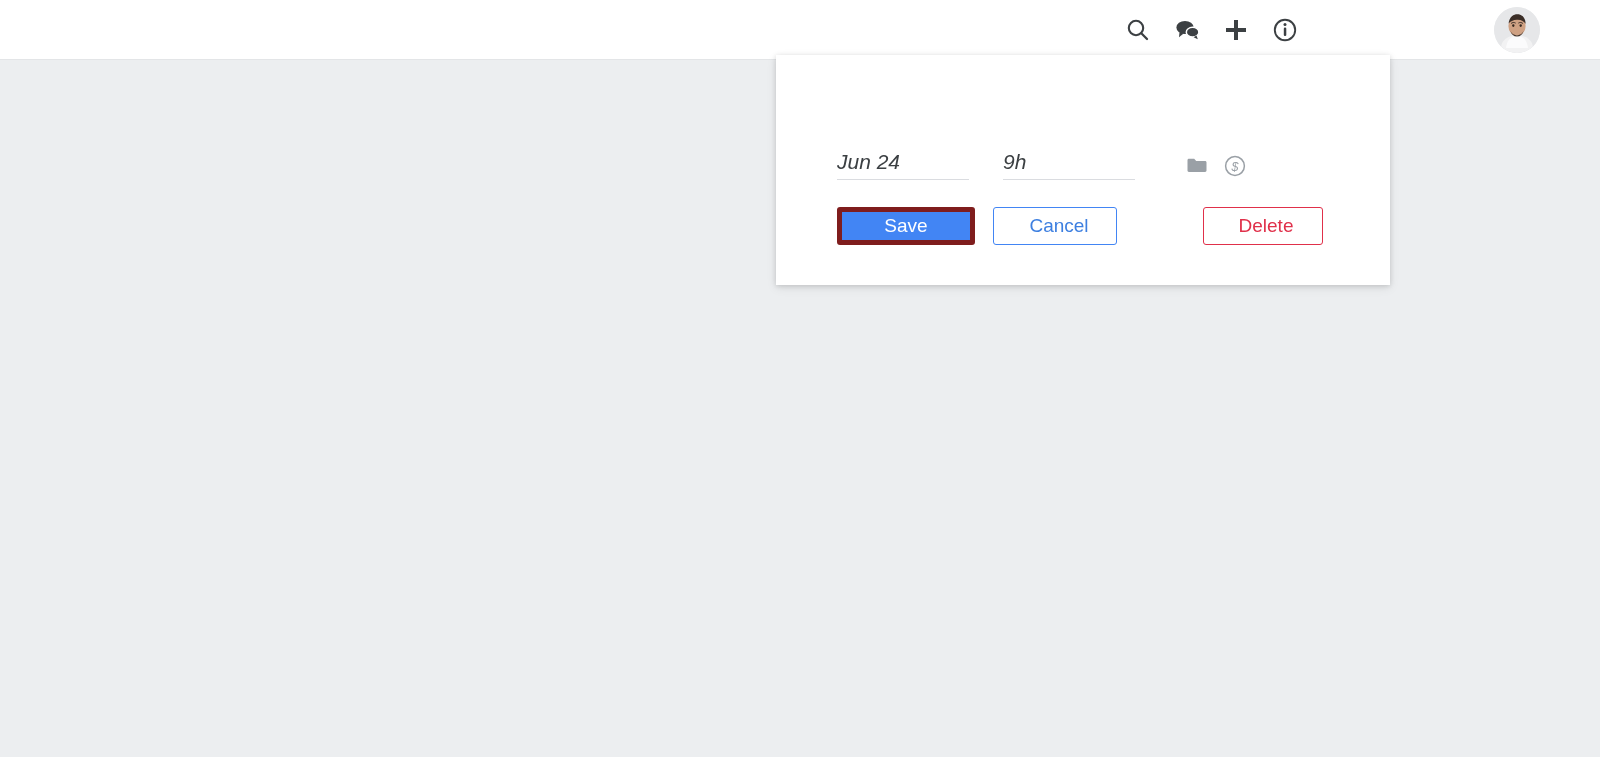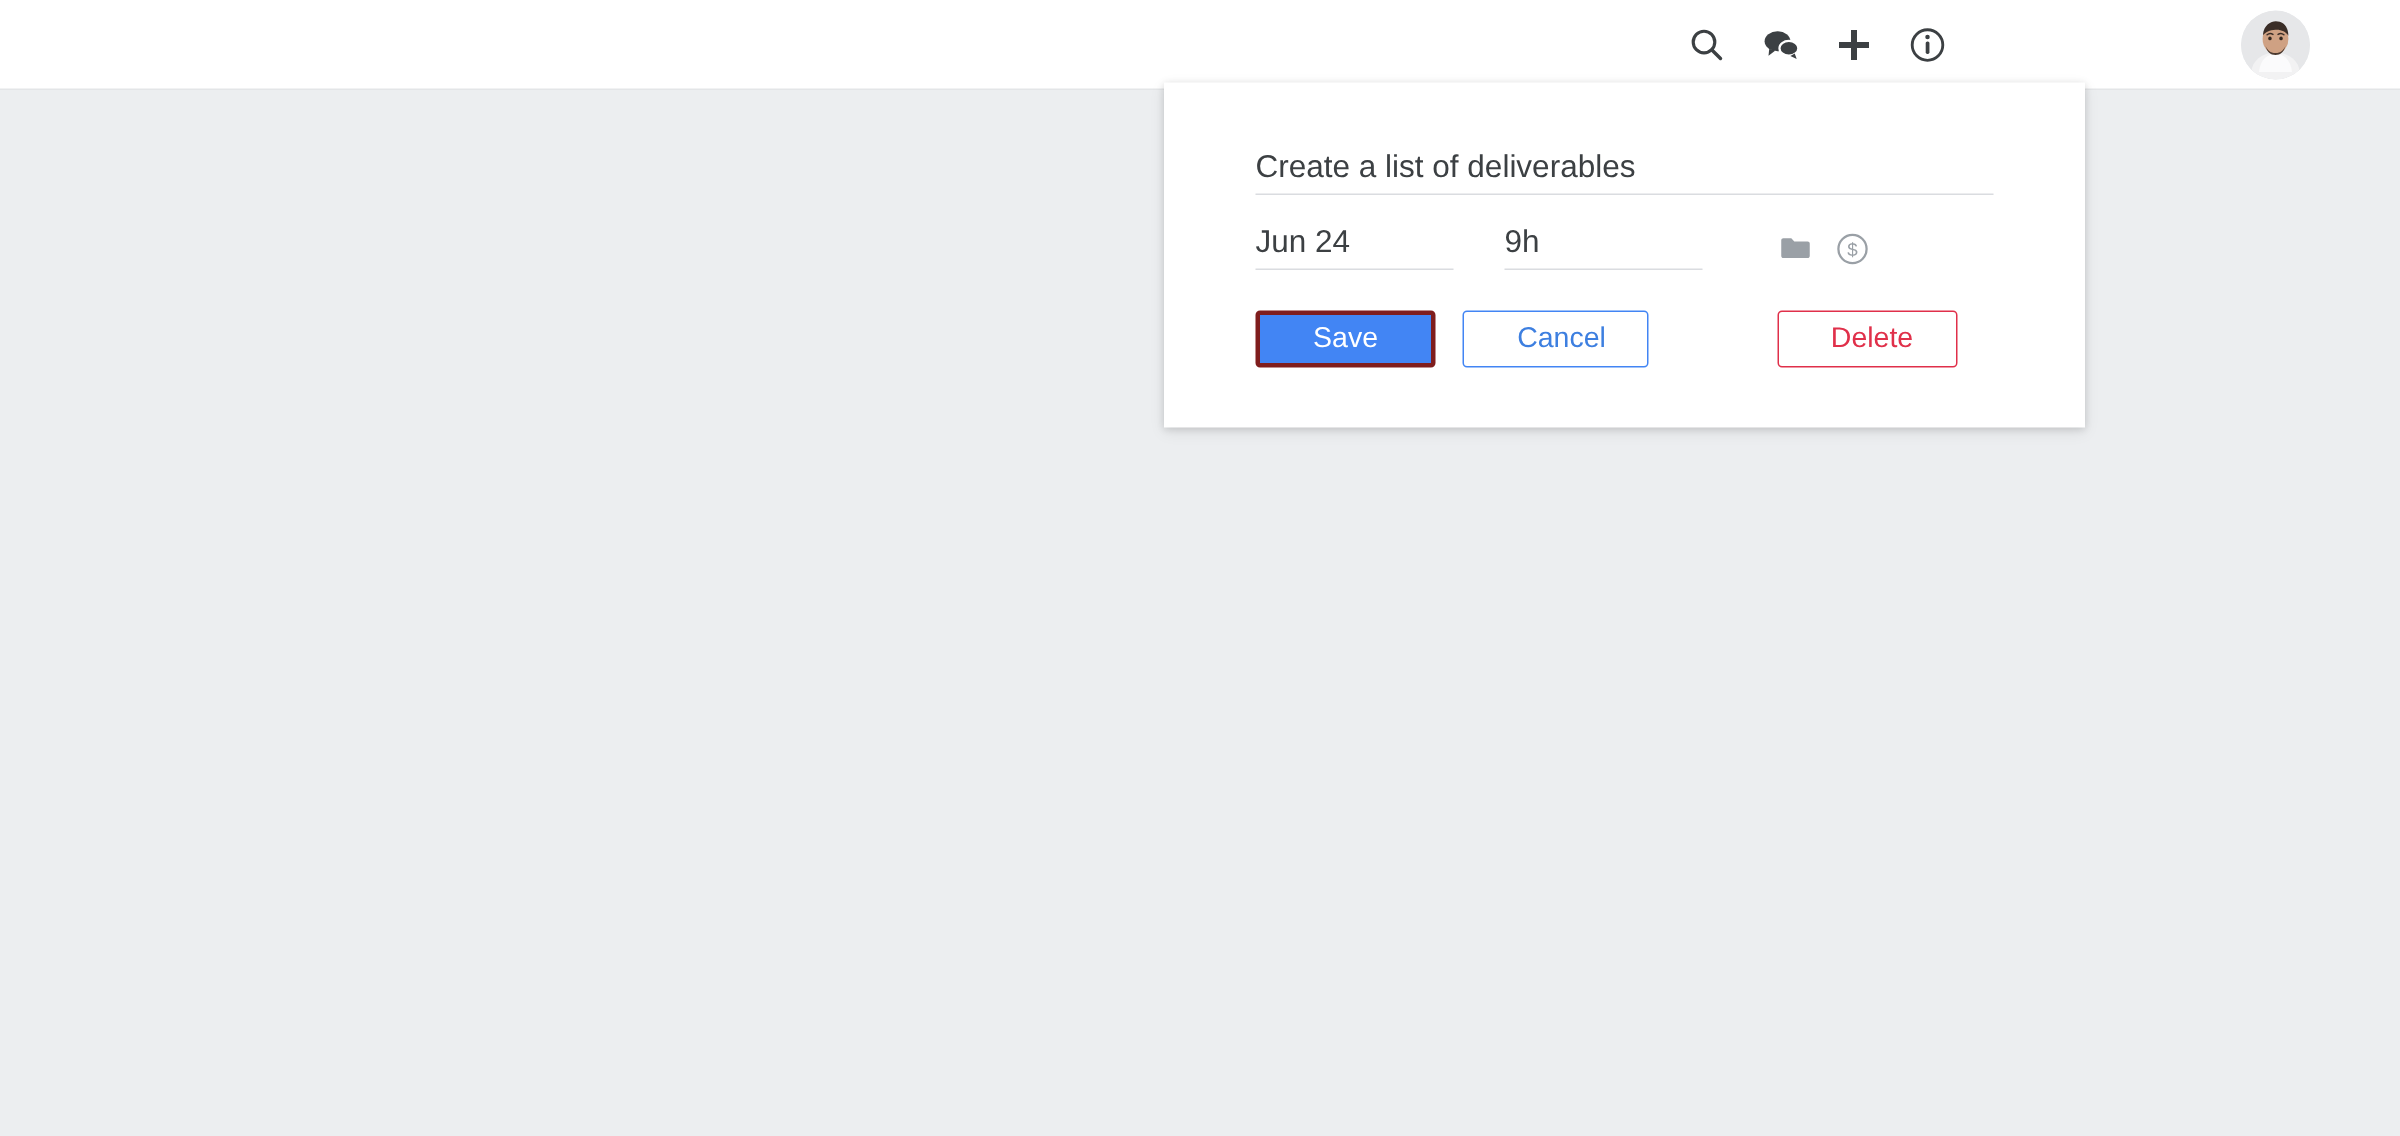--- a/index.html
+++ b/index.html
@@ -105,20 +105,21 @@
     background: #dadce0;
     width: 100%;
   }
 
   .field-row {
     position: absolute;
     left: 61px;
     top: 92px;
     display: flex;
     align-items: flex-end;
+    font-style: italic;
   }
   .field-sm { width: 132px; margin-right: 34px; }
   .field-sm .fval {
     font-size: 21px;
     color: #3c4043;
     line-height: 30px;
     white-space: nowrap;
   }
   .field-sm .uline {
     margin-top: 2px;
@@ -157,24 +158,24 @@
     font-size: 19px;
     font-family: "Liberation Sans", sans-serif;
     display: flex;
     align-items: center;
     justify-content: center;
     cursor: pointer;
     box-sizing: border-box;
     padding: 0 10px;
   }
   .btn-save {
-    width: 120px;
+    width: 138px;
     background: #4285f4;
     color: #ffffff;
-    border: 3px solid #7f1d1d;
+    border: 5px solid #7f1d1d;
     margin-right: 18px;
   }
   .btn-cancel {
     width: 124px;
     background: #ffffff;
     color: #3d7fe0;
     border: 1px solid #4285f4;
     padding-left: 18px;
   }
   .btn-delete {
@@ -246,24 +247,20 @@
         <path d="M17.4 16.2 C18.4 15.3 20.2 15.2 21.3 15.9" stroke="#3a2d27" stroke-width="1" fill="none" stroke-linecap="round"></path>
         <path d="M24.7 15.9 C25.8 15.2 27.6 15.3 28.6 16.2" stroke="#3a2d27" stroke-width="1" fill="none" stroke-linecap="round"></path>
       </g>
     </svg>
   </div>
 
 </div>
 
 <div class="modal">
 
-  <div class="field-title">
-    <div class="fval" placeholder="Task name">Create a list of deliverables</div>
-    <div class="uline"></div>
-  </div>
 
   <div class="field-row">
 
     <div class="field-sm">
       <div class="fval" placeholder="Date">Jun 24</div>
       <div class="uline"></div>
     </div>
 
     <div class="field-sm">
       <div class="fval" placeholder="Duration">9h</div>

